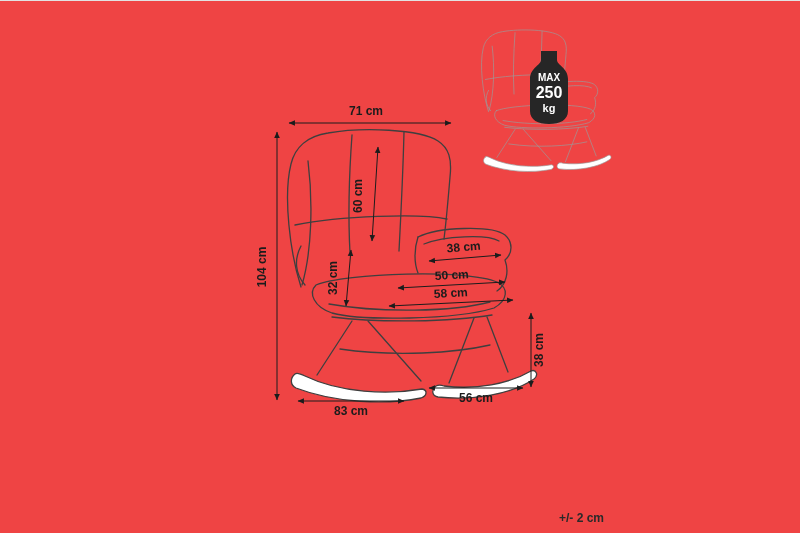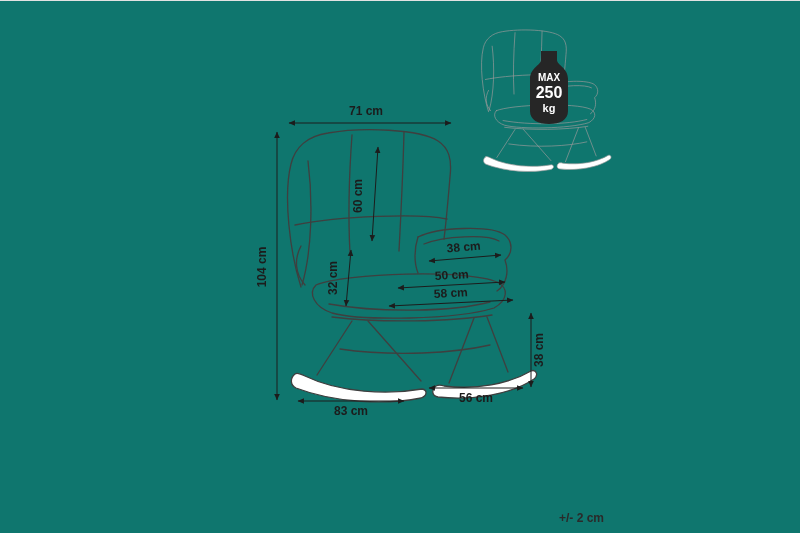--- a/index.html
+++ b/index.html
@@ -6,21 +6,21 @@
     --line: #3f3f3f;
     --dim: #1c1c1c;
     --inset: #9a9a9a;
     --badge: #262626;
   }
   html, body { margin: 0; padding: 0; background: #ffffff; }
   .stage {
     position: relative;
     width: 800px;
     height: 533px;
-    background: #0f766e;
+    background: #ef4444;
     border-top: 1px solid #e2e2e2;
     overflow: hidden;
     font-family: "Liberation Sans", sans-serif;
   }
   svg { position: absolute; inset: 0; }
   .chair-main  { stroke: var(--line); }
   .chair-inset { stroke: var(--inset); }
   .dim-line { stroke: var(--dim); stroke-width: 1; fill: none; }
   .dim-text {
     font-family: "Liberation Sans", sans-serif;

